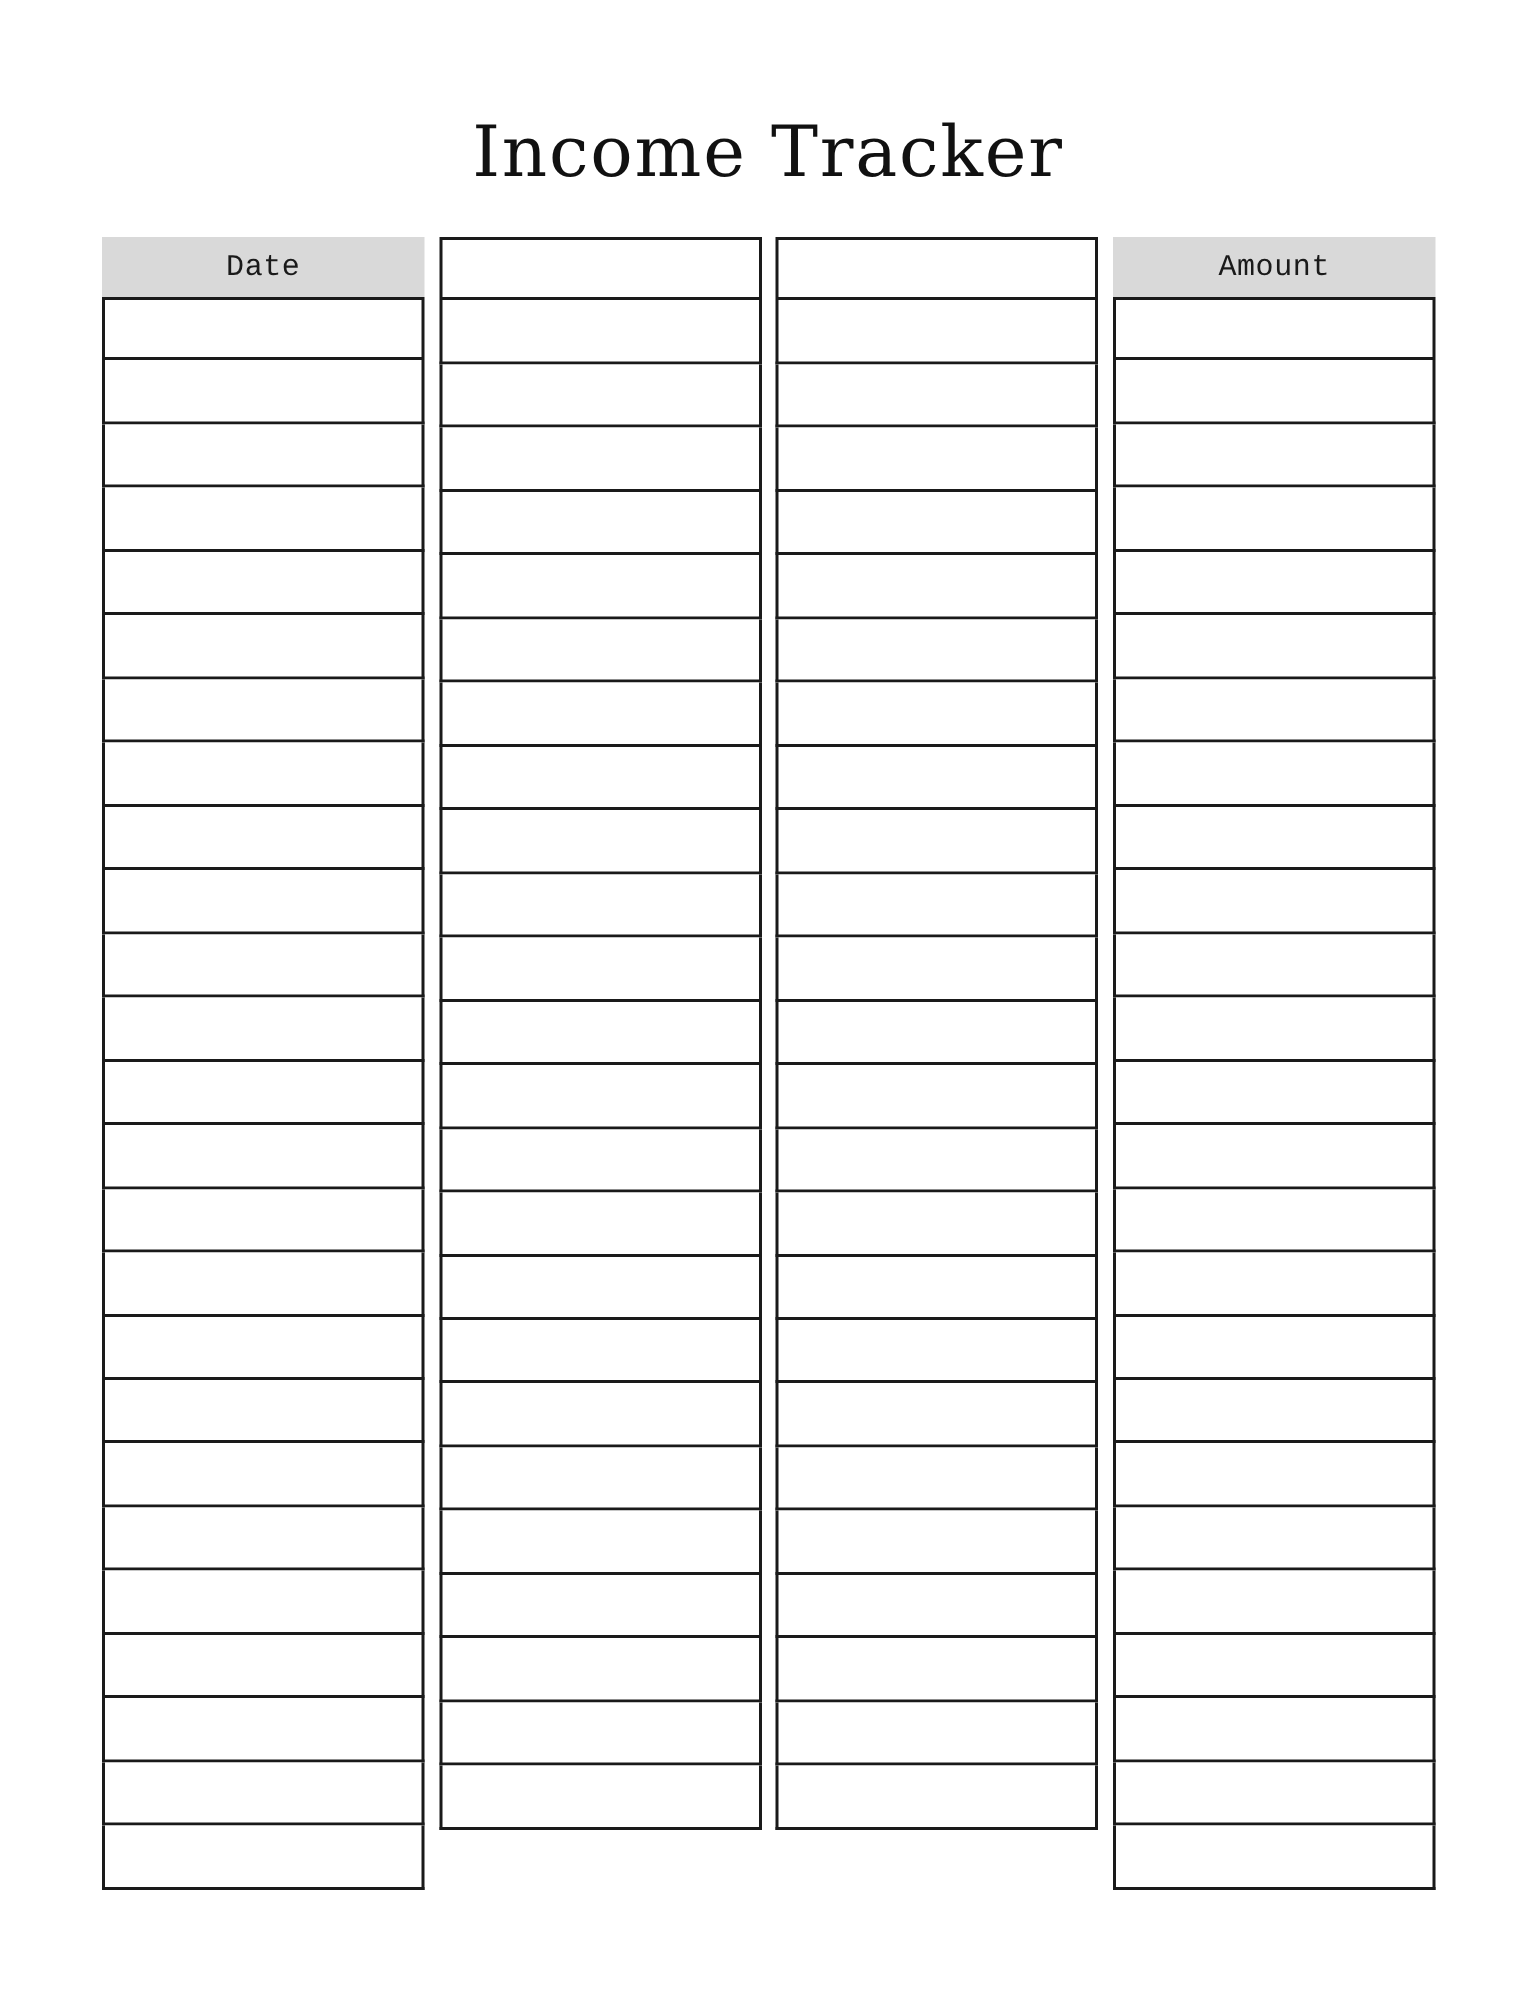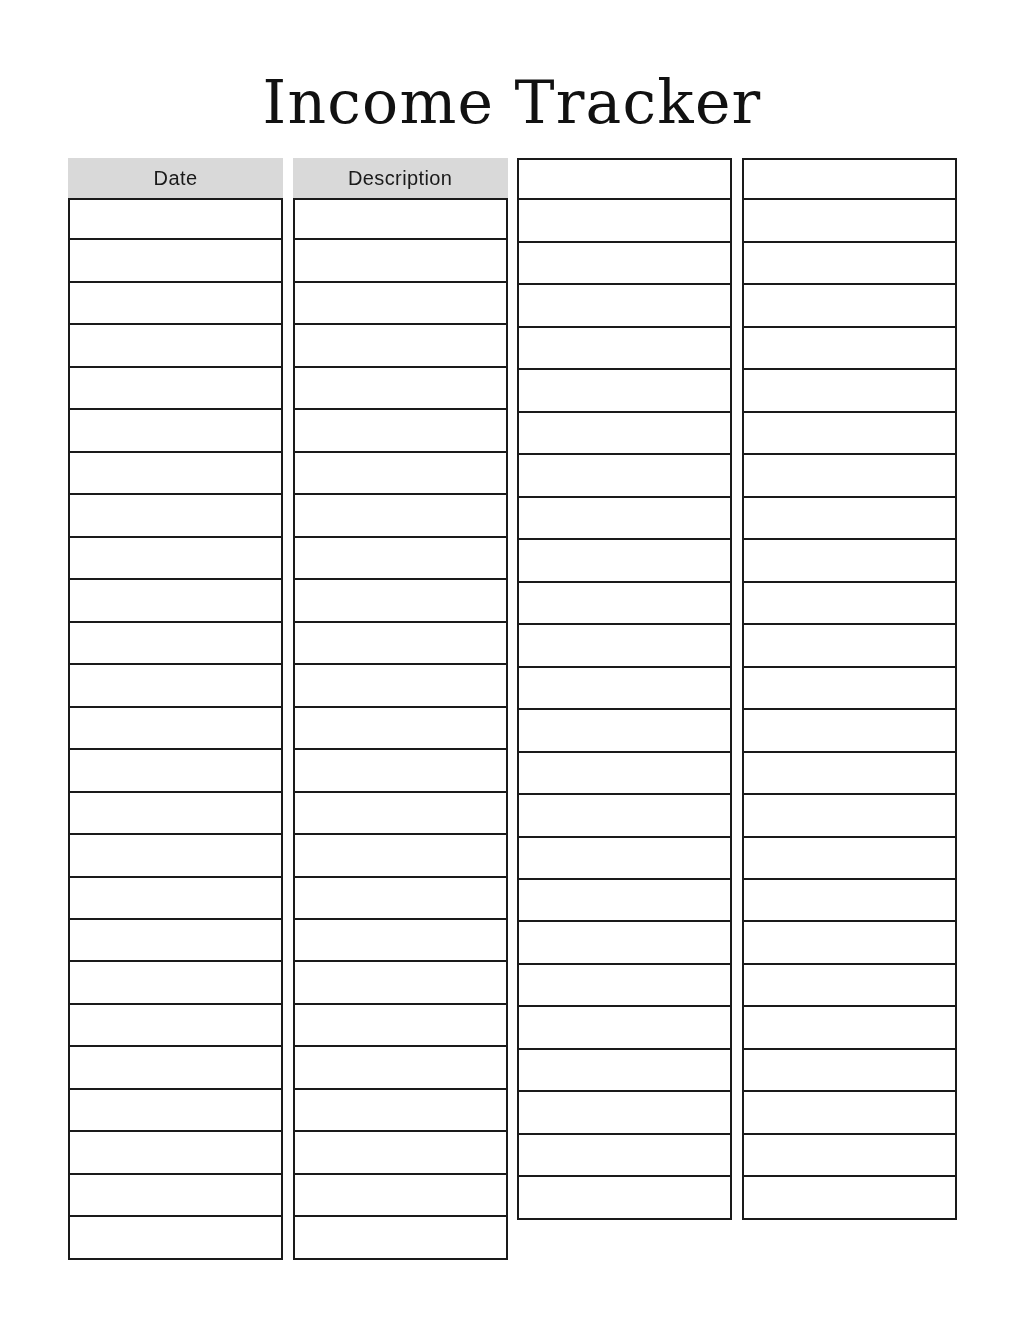--- a/index.html
+++ b/index.html
@@ -23,21 +23,21 @@
   }
 
   
   .page-title {
     position: absolute;
     left: 0;
     top: 68px;
     width: 1024px;
     text-align: center;
     font-family: "DejaVu Serif", serif;
-    font-size: 60px;
+    font-size: 47px;
     font-weight: 400;
     letter-spacing: 1.2px;
     color: #111111;
     line-height: 68px;
     white-space: nowrap;
   }
 
   
   .tracker-table {
     position: absolute;
@@ -56,21 +56,21 @@
     flex-direction: column;
   }
 
   
   .col-header {
     height: 40px;
     background: #d9d9d9;
     display: flex;
     align-items: center;
     justify-content: center;
-    font-family: Liberation Sans, sans-serif;
+    font-family: Liberation Mono, monospace;
     font-size: 20px;
     font-weight: 400;
     color: #1a1a1a;
     letter-spacing: 0.4px;
     box-sizing: border-box;
   }
 
   
   .col-body {
     display: flex;
@@ -123,21 +123,20 @@
           <div class="cell"></div>
           <div class="cell"></div>
           <div class="cell"></div>
           <div class="cell"></div>
           <div class="cell"></div>
           <div class="cell"></div>
           <div class="cell"></div>
         </div>
       </div>
       <div class="col-group">
-        <div class="col-header">Description</div>
         <div class="col-body">
           <div class="cell first-cell"></div>
           <div class="cell"></div>
           <div class="cell"></div>
           <div class="cell"></div>
           <div class="cell"></div>
           <div class="cell"></div>
           <div class="cell"></div>
           <div class="cell"></div>
           <div class="cell"></div>
@@ -182,20 +181,21 @@
           <div class="cell"></div>
           <div class="cell"></div>
           <div class="cell"></div>
           <div class="cell"></div>
           <div class="cell"></div>
           <div class="cell"></div>
           <div class="cell"></div>
         </div>
       </div>
       <div class="col-group">
+        <div class="col-header">Amount</div>
         <div class="col-body">
           <div class="cell first-cell"></div>
           <div class="cell"></div>
           <div class="cell"></div>
           <div class="cell"></div>
           <div class="cell"></div>
           <div class="cell"></div>
           <div class="cell"></div>
           <div class="cell"></div>
           <div class="cell"></div>

